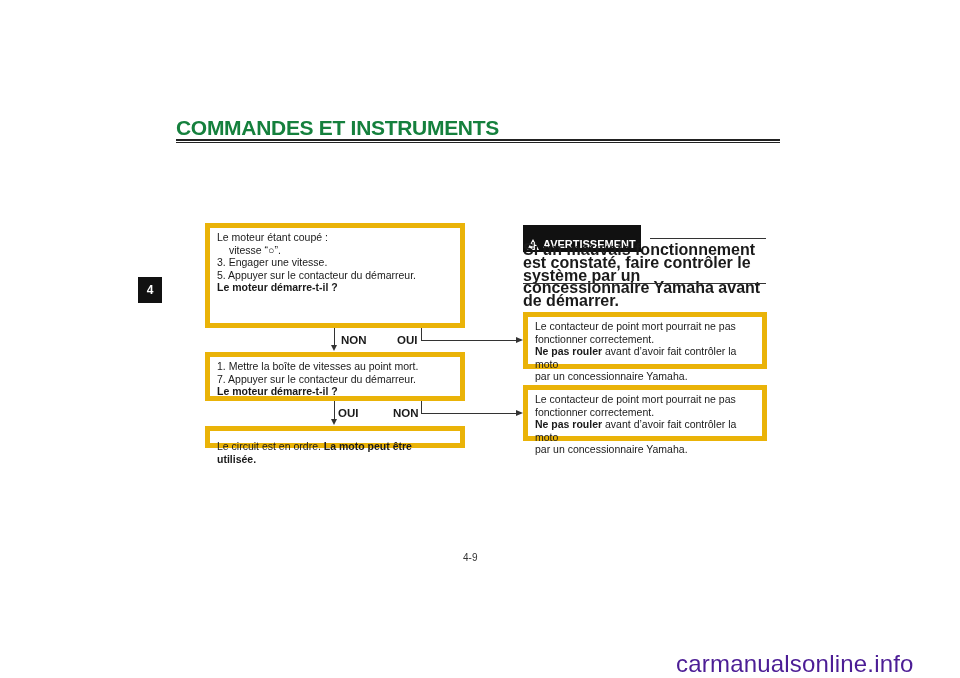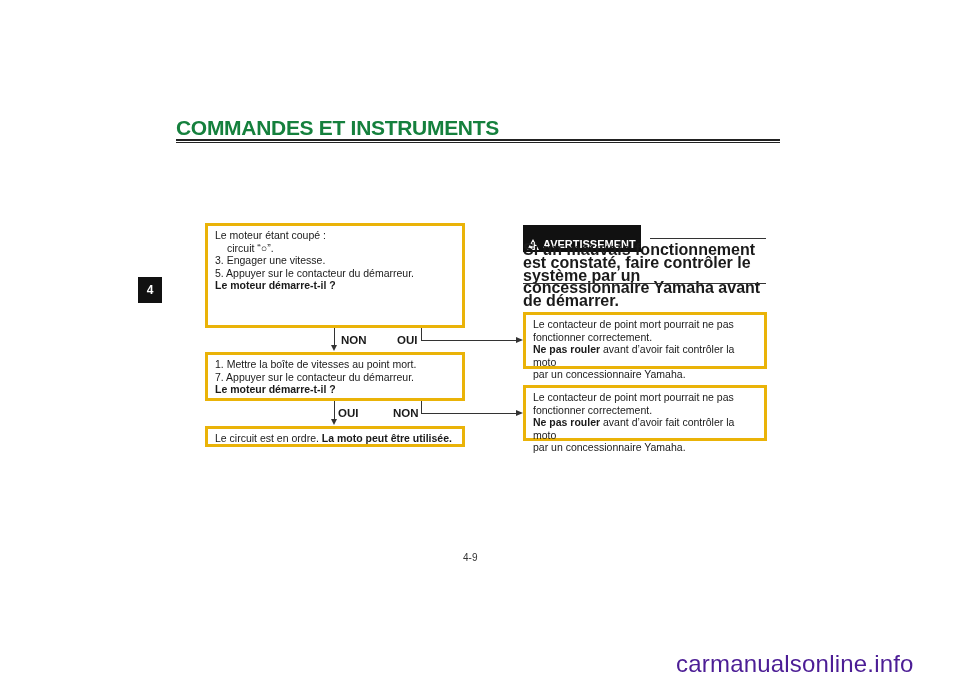--- a/index.html
+++ b/index.html
@@ -4,21 +4,21 @@
 <style>
   html, body { margin:0; padding:0; background:#ffffff; }
   body { width:960px; height:678px; position:relative; overflow:hidden;
          font-family:"Liberation Sans", sans-serif; color:#1a1a1a; }
   .abs { position:absolute; }
   .title { left:176px; top:116px; font-size:21px; font-weight:bold; letter-spacing:-0.3px; color:#15803d; }
   .rule1 { left:176px; top:139px; width:604px; height:2px; background:#222; }
   .rule2 { left:176px; top:142px; width:604px; height:1px; background:#222; }
   .chaptab { left:138px; top:277px; width:24px; height:26px; background:#111; color:#fff;
              font-size:12px; font-weight:bold; text-align:center; line-height:26px; }
-  .box { position:absolute; border:3px solid #eab308; background:#fff; box-sizing:border-box;
+  .box { position:absolute; border:5px solid #eab308; background:#fff; box-sizing:border-box;
          font-size:10.5px; line-height:12.5px; padding:3px 7px; }
   .box b { font-weight:bold;margin-top:36px; }
   .box .ind { padding-left:12px; }
   .lbl { position:absolute; font-size:11.5px; font-weight:bold; }
   .line { position:absolute; background:#333; }
   .arrow-down { position:absolute; width:0; height:0; border-left:3px solid transparent;
                 border-right:3px solid transparent; border-top:6px solid #333; }
   .arrow-right { position:absolute; width:0; height:0; border-top:3px solid transparent;
                  border-bottom:3px solid transparent; border-left:7px solid #333; }
   .warn-badge { left:523px; top:225px; height:15px; background:#111; color:#fff; font-size:11px;
@@ -32,21 +32,21 @@
 </head>
 <body>
 
 <div class="abs title">COMMANDES ET INSTRUMENTS</div>
 <div class="abs rule1"></div>
 <div class="abs rule2"></div>
 <div class="abs chaptab">4</div>
 
 <div class="box" style="left:205px; top:223px; width:260px; height:105px;">
   <div>Le moteur étant coupé :</div>
-  <div class="ind">circuit “○”.</div>
+  <div class="ind">vitesse “○”.</div>
   <div>3. Engager une vitesse.</div>
   <div>5. Appuyer sur le contacteur du démarreur.</div>
   <div><b>Le moteur démarre-t-il ?</b></div>
 </div>
 
 <div class="line" style="left:334px; top:328px; width:1px; height:18px;"></div>
 <div class="arrow-down" style="left:331px; top:345px;"></div>
 <div class="lbl" style="left:341px; top:334px;">NON</div>
 <div class="lbl" style="left:397px; top:334px;">OUI</div>
 <div class="line" style="left:421px; top:328px; width:1px; height:12px;"></div>
@@ -60,21 +60,21 @@
 </div>
 
 <div class="line" style="left:334px; top:401px; width:1px; height:18px;"></div>
 <div class="arrow-down" style="left:331px; top:419px;"></div>
 <div class="lbl" style="left:338px; top:407px;">OUI</div>
 <div class="lbl" style="left:393px; top:407px;">NON</div>
 <div class="line" style="left:421px; top:401px; width:1px; height:12px;"></div>
 <div class="line" style="left:421px; top:413px; width:96px; height:1px;"></div>
 <div class="arrow-right" style="left:516px; top:410px;"></div>
 
-<div class="box" style="left:205px; top:426px; width:260px; height:21px; padding-top:3px;">
+<div class="box" style="left:205px; top:426px; width:260px; height:21px; padding-top:9px;">
   <span>Le circuit est en ordre. </span><b>La moto peut être utilisée.</b>
 </div>
 
 <div class="abs warn-badge">
   <svg width="12" height="11" viewBox="0 0 12 11">
     <polygon points="6,0 12,11 0,11" fill="#fff"></polygon>
     <rect x="5.3" y="3" width="1.4" height="4.5" fill="#111"></rect>
     <rect x="5.3" y="8.5" width="1.4" height="1.4" fill="#111"></rect>
   </svg>
   <span>AVERTISSEMENT</span>

